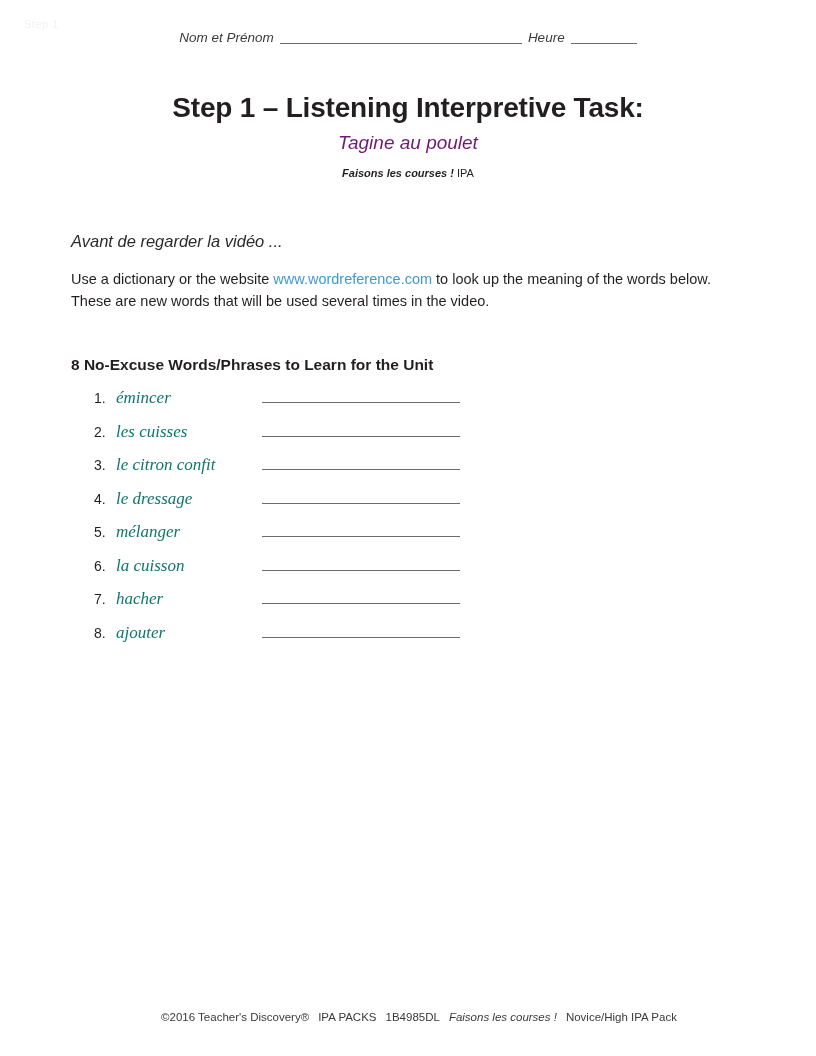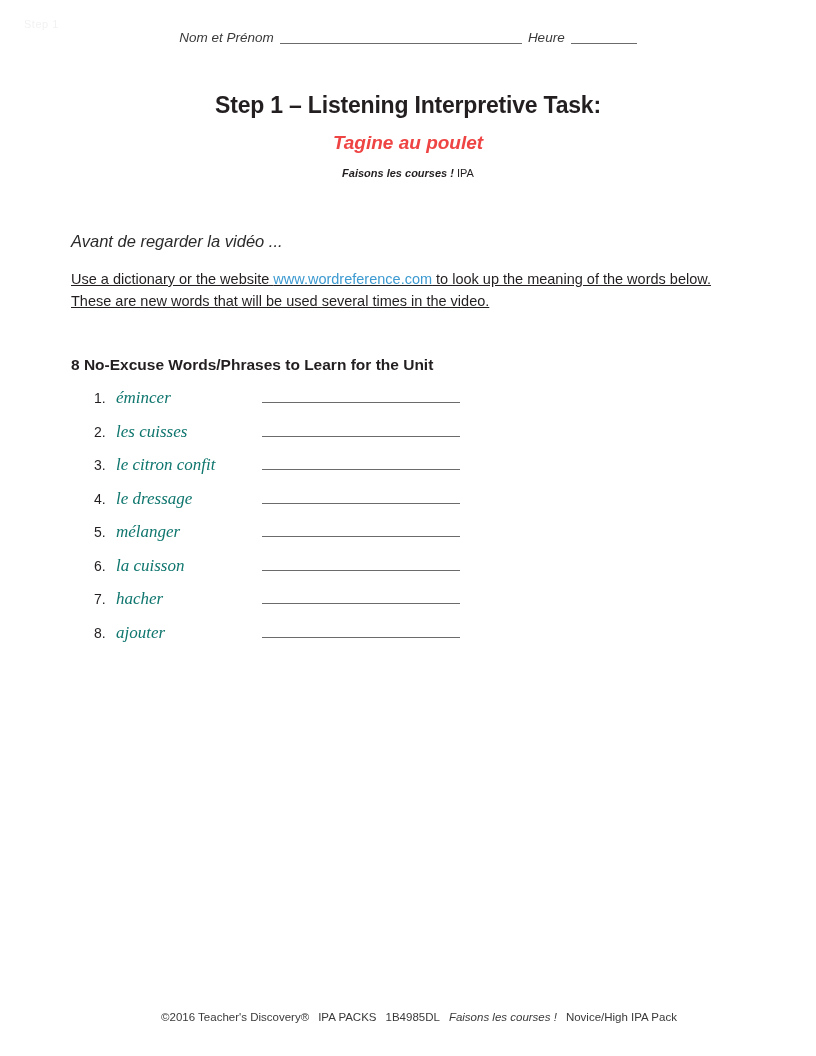--- a/index.html
+++ b/index.html
@@ -55,34 +55,33 @@
   .rule-name { width: 242px; margin: 0 6px; }
   .rule-hour { width: 66px; margin-left: 6px; }
 
   
   .title-main {
     position: absolute;
     top: 92px;
     left: 0;
     width: 816px;
     text-align: center;
-    font-size: 23px;
+    font-size: 28px;
     font-weight: bold;
     letter-spacing: -0.2px;
   }
   .title-sub {
     position: absolute;
     top: 132px;
     left: 0;
     width: 816px;
     text-align: center;
     font-size: 19px;
     font-style: italic;
-    color: #ef4444;
-    font-weight: bold;
+    color: #701a75;
   }
   .title-third {
     position: absolute;
     top: 167px;
     left: 0;
     width: 816px;
     text-align: center;
     font-size: 11px;
   }
   .title-third .ital {
@@ -104,21 +103,20 @@
     color: #2b2b2b;
   }
   .instructions {
     position: absolute;
     top: 269px;
     left: 71px;
     width: 640px;
     font-size: 14.5px;
     line-height: 1.5;
     color: #231f20;
-    text-decoration: underline;
   }
   .link {
     color: #3c9ad1;
     text-decoration: none;
   }
 
   .section-heading {
     position: absolute;
     top: 356px;
     left: 71px;

